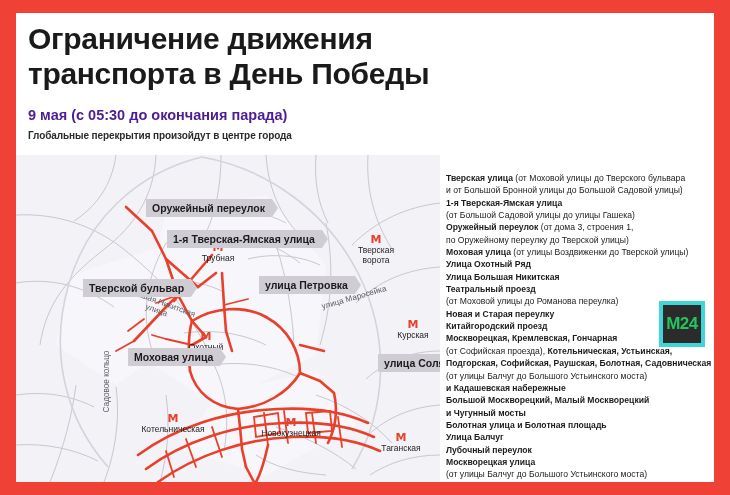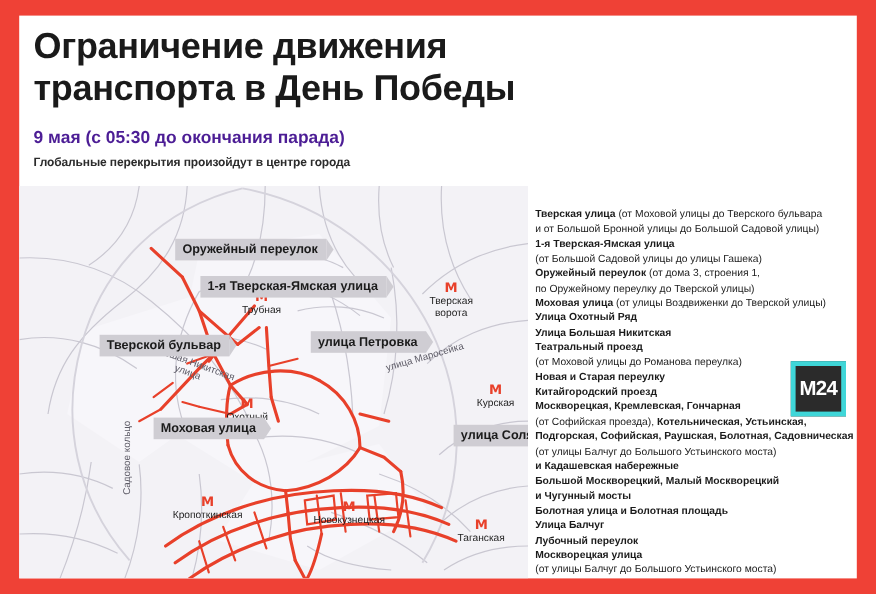--- a/index.html
+++ b/index.html
@@ -160,21 +160,21 @@
     top: 288px;
     width: 46px;
     height: 46px;
     background: #2b2b2b;
     border: 4px solid #3fd6d8;
     display: flex;
     align-items: center;
     justify-content: center;
   }
   #logo-text {
-    color: #ffffff;
+    color: #22c55e;
     font-size: 17px;
     font-weight: bold;
     letter-spacing: -0.5px;
   }
 </style>
 </head>
 <body>
 
 <div id="poster">
   <div id="canvas">
@@ -324,21 +324,21 @@
       </div>
 
       <div class="metro" style="left:190px; top:177px;">
         <div class="m-glyph">M</div>
         <div class="m-name">Охотный
 ряд</div>
       </div>
 
       <div class="metro" style="left:157px; top:259px;">
         <div class="m-glyph">M</div>
-        <div class="m-name">Кропоткинская</div>
+        <div class="m-name">Котельническая</div>
       </div>
 
       <div class="metro" style="left:275px; top:263px;">
         <div class="m-glyph">M</div>
         <div class="m-name">Новокузнецкая</div>
       </div>
 
       <div class="metro" style="left:385px; top:278px;">
         <div class="m-glyph">M</div>
         <div class="m-name">Таганская</div>

